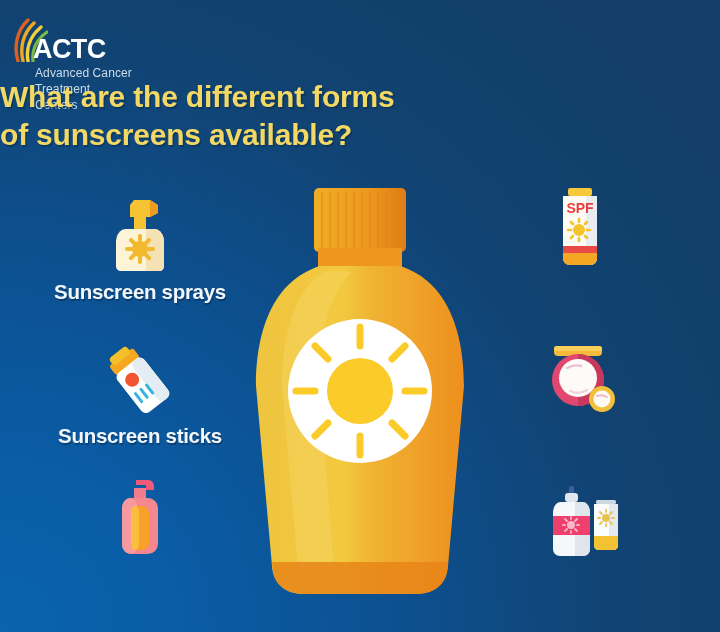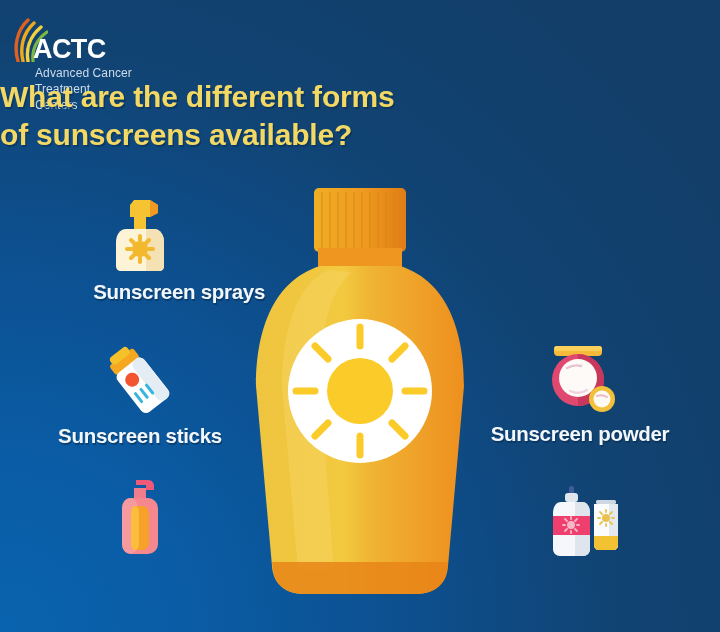--- a/index.html
+++ b/index.html
@@ -47,21 +47,21 @@
   .item-icon { height: 86px; display: flex; align-items: flex-end; justify-content: center; }
   .item-label {
     margin-top: 6px;
     color: #f2f7fb;
     font-size: 20.5px; font-weight: 700; line-height: 1.2;
     letter-spacing: -0.3px;
     text-shadow: 1px 1.5px 0 rgba(8,40,72,0.5);
     white-space: pre-line;
   }
 
-  .item-l1 { left: 15px;  top: 188px; text-align: right; }
+  .item-l1 { left: 15px;  top: 188px; }
   .item-l2 { left: 15px;  top: 332px; }
   .item-l3 { left: 15px;  top: 472px; }
   .item-r1 { left: 455px; top: 182px; }
   .item-r2 { left: 455px; top: 330px; }
   .item-r3 { left: 448px; top: 472px; width: 264px; }
 
   
   .bottle { position: absolute; left: 242px; top: 186px; width: 236px; height: 420px; }
 </style>
 </head>
@@ -191,38 +191,60 @@
         <rect x="22" y="12" width="12" height="10" fill="#f07d8c"></rect>
         <rect x="10" y="22" width="36" height="56" rx="10" fill="#f5888f"></rect>
         <rect x="10" y="22" width="16" height="56" rx="10" fill="#f79aa0"></rect>
         <rect x="19" y="30" width="18" height="44" rx="7" fill="#f7a12b"></rect>
         <rect x="19" y="30" width="8" height="44" rx="6" fill="#fbbd3c"></rect>
       </svg>
     </div>
   </div>
 
   <div class="item item-r1">
+    <div class="item-icon">
+      <svg width="50" height="82" viewBox="0 0 50 82">
+        <rect x="13" y="2" width="24" height="8" rx="2" fill="#f7c93a"></rect>
+        <path d="M8 10 h34 v62 c0 4-3 7-7 7 h-20 c-4 0-7-3-7-7 z" fill="#fdfcf4"></path>
+        <path d="M31 10 h11 v62 c0 4-3 7-7 7 h-4 z" fill="#e8edf2"></path>
+        <text x="25" y="27" font-family="Liberation Sans, sans-serif" font-size="14" font-weight="700" fill="#e8413f" text-anchor="middle">SPF</text>
+        <g fill="#f5c32b">
+          <circle cx="24" cy="44" r="6"></circle>
+          <g stroke="#f5c32b" stroke-width="2.6" stroke-linecap="round">
+            <line x1="24" y1="33" x2="24" y2="36"></line>
+              <line x1="24" y1="52" x2="24" y2="55"></line>
+            <line x1="13" y1="44" x2="16" y2="44"></line>
+              <line x1="32" y1="44" x2="35" y2="44"></line>
+            <line x1="16" y1="36" x2="18" y2="38"></line>
+              <line x1="30" y1="50" x2="32" y2="52"></line>
+            <line x1="32" y1="36" x2="30" y2="38"></line>
+              <line x1="18" y1="50" x2="16" y2="52"></line>
+          </g>
+        </g>
+        <path d="M8 60 h34 v7 h-34 z" fill="#ea4a46"></path>
+        <path d="M8 67 h34 v5 c0 4-3 7-7 7 h-20 c-4 0-7-3-7-7 z" fill="#f5a623"></path>
+      </svg>
+    </div>
   </div>
 
   <div class="item item-r2">
     <div class="item-icon">
       <svg width="80" height="72" viewBox="0 0 80 72">
         <rect x="14" y="2" width="48" height="10" rx="4" fill="#f6b93a"></rect>
         <rect x="14" y="2" width="48" height="5" rx="2.5" fill="#fbd05a"></rect>
         <circle cx="38" cy="36" r="26" fill="#e0486f"></circle>
         <path d="M38 10 a26 26 0 0 1 0 52 z" fill="#c8385c"></path>
         <circle cx="38" cy="34" r="19" fill="#fdfaf7"></circle>
         <path d="M27 24 q7 -4 14 -2" stroke="#e6c3d0" stroke-width="2.4" fill="none" stroke-linecap="round"></path>
         <path d="M30 47 q9 4 17 -1" stroke="#efd3dc" stroke-width="2.2" fill="none" stroke-linecap="round"></path>
         <circle cx="62" cy="55" r="13" fill="#f2c03b"></circle>
         <circle cx="62" cy="55" r="8.5" fill="#fdfaf4"></circle>
         <path d="M57 52 q5 -2 10 1" stroke="#ecb9c6" stroke-width="2" fill="none" stroke-linecap="round"></path>
       </svg>
     </div>
-    <div class="item-label">Sunscreen powder</div>
   </div>
 
   <div class="item item-r3">
     <div class="item-icon">
       <svg width="86" height="72" viewBox="0 0 86 72">
 
         <rect x="32" y="0" width="5" height="9" rx="2" fill="#3f5d9c"></rect>
         <rect x="28" y="7" width="13" height="9" rx="3" fill="#dfe6ee"></rect>
         <path d="M24 16 h21 c5 0 8 5 8 11 v36 c0 4-3 7-7 7 h-23 c-4 0-7-3-7-7 v-36 c0-6 3-11 8-11 z" fill="#f5f7fa"></path>
         <path d="M38 16 h7 c5 0 8 5 8 11 v36 c0 4-3 7-7 7 h-8 z" fill="#dee5ec"></path>

